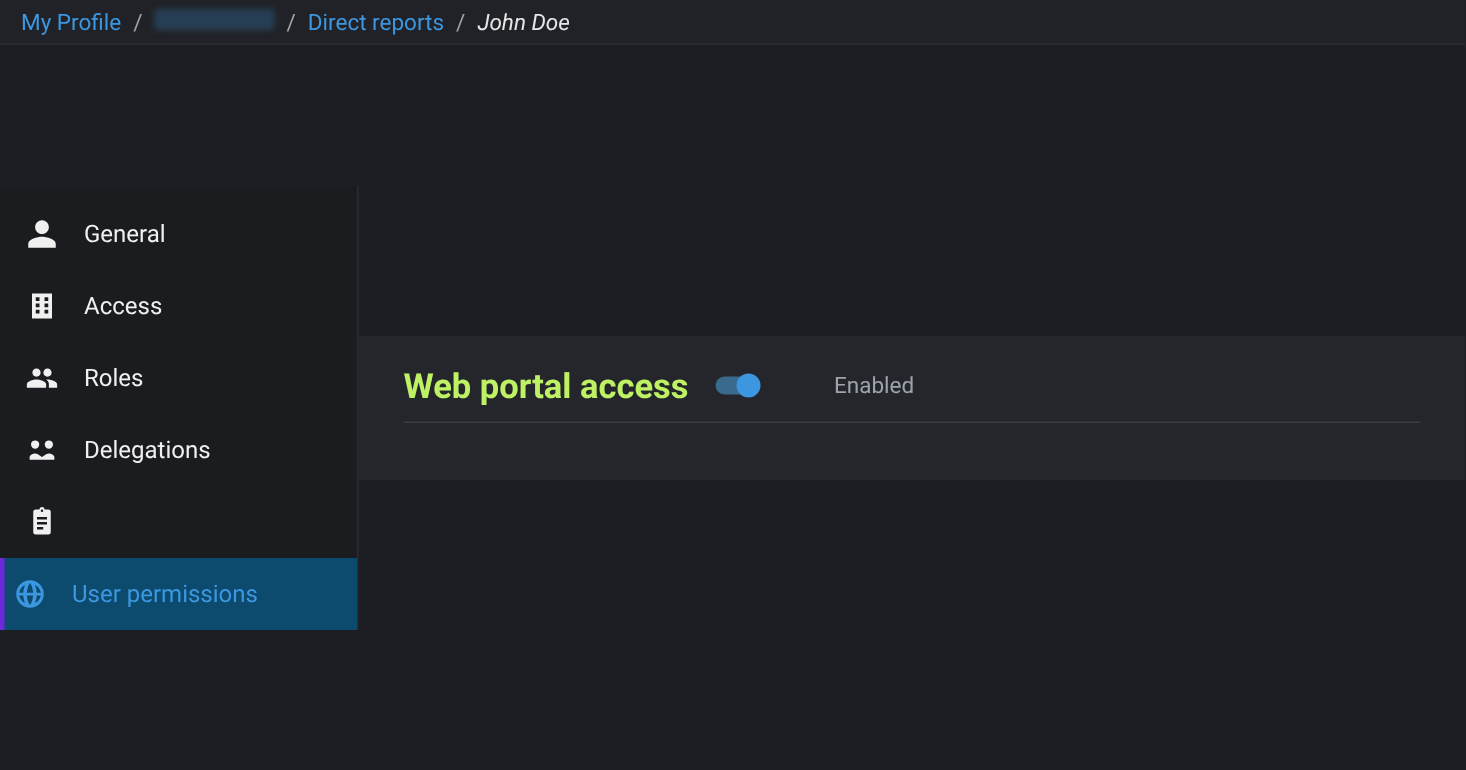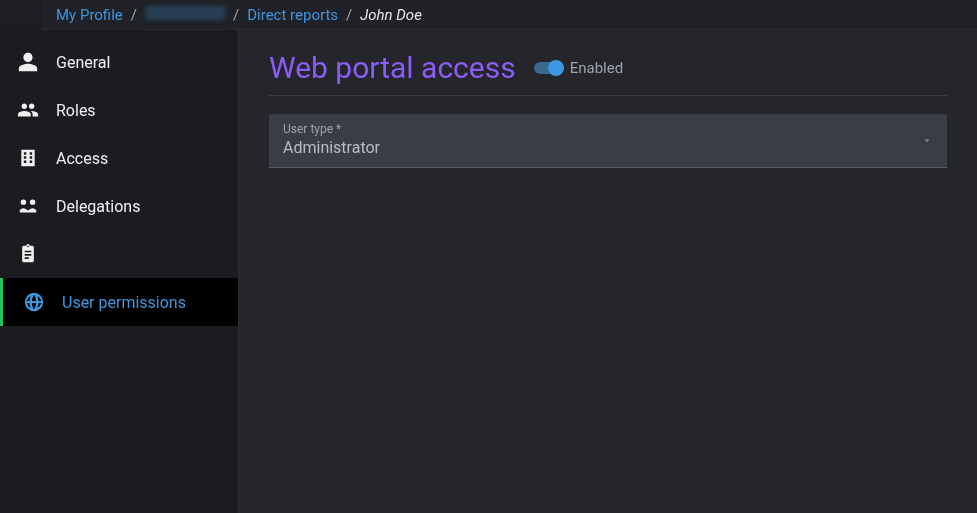--- a/index.html
+++ b/index.html
@@ -12,21 +12,20 @@
     overflow: hidden;
   }
   .breadcrumb {
     height: 30px;
     padding: 0 14px;
     display: flex;
     align-items: center;
     font-size: 15px;
     background: #202227;
     border-bottom: 1px solid #2a2c31;
-    margin-left: 42px;
   }
   .breadcrumb a {
     color: #3c97e0;
     text-decoration: none;
     cursor: pointer;
   }
   .breadcrumb .sep {
     color: #9da3ab;
     margin: 0 8px;
   }
@@ -38,20 +37,21 @@
     width: 80px;
     height: 14px;
     background: rgba(60,151,224,0.25);
     border-radius: 2px;
     filter: blur(2px);
     display: inline-block;
   }
   .layout {
     display: flex;
     height: calc(100% - 30px);
+    align-items: center;
   }
   .sidebar {
     width: 239px;
     background: #1a1c20;
     border-right: 1px solid #2a2c31;
     padding-top: 8px;
   }
   .sidebar-item {
     display: flex;
     align-items: center;
@@ -64,48 +64,49 @@
   .sidebar-item .icon {
     width: 24px;
     height: 24px;
     margin-right: 16px;
     display: flex;
     align-items: center;
     justify-content: center;
   }
   .sidebar-item .icon svg { fill: #f0f0f0; }
   .sidebar-item.active {
-    background: #000000;
+    background: #0c4a6e;
     color: #3c97e0;
-    border-left: 3px solid #22c55e;
-    padding-left: 19px;
+    border-left: 3px solid #6d28d9;
+    padding-left: 5px;
   }
   .sidebar-item.active .icon svg { fill: #3c97e0; }
   .content {
     flex: 1;
     padding: 20px 30px;
     background: #24262b;
   }
   .section-header {
     display: flex;
     align-items: center;
     padding-bottom: 10px;
     margin-bottom: 18px;
     border-bottom: 1px solid #3a3d43;
   }
   .section-header h2 {
-    font-size: 30px;
-    font-weight: 400;
-    color: #8b5cf6;
+    font-size: 23px;
+    font-weight: 700;
+    color: #bef264;
     margin-right: 18px;
   }
   .toggle {
     display: flex;
     align-items: center;
     cursor: pointer;
+    gap: 43px;
   }
   .toggle-track {
     width: 28px;
     height: 12px;
     background: #3a6a8d;
     border-radius: 6px;
     position: relative;
     margin-right: 8px;
   }
   .toggle-thumb {
@@ -180,34 +181,34 @@
       <span class="icon">
         <svg width="22" height="22" viewBox="0 0 24 24">
             <path d="M12 12c2.7 0 5-2.3 5-5s-2.3-5-5-5-5 2.3-5 5 2.3 5 5 5zm0 2c-3.3 0-10 1.7-10 5v3h20v-3c0-3.3-6.7-5-10-5z"></path>
           </svg>
       </span>
       <span>General</span>
     </div>
 
     <div class="sidebar-item">
       <span class="icon">
-        <svg width="22" height="22" viewBox="0 0 24 24">
-            <path d="M16 11c1.7 0 3-1.3 3-3s-1.3-3-3-3-3 1.3-3 3 1.3 3 3 3zm-8 0c1.7 0 3-1.3 3-3S9.7 5 8 5 5 6.3 5 8s1.3 3 3 3zm0 2c-2.3 0-7 1.2-7 3.5V19h14v-2.5C15 14.2 10.3 13 8 13zm8 0c-.3 0-.6 0-1 .1 1.2.9 2 2 2 3.4V19h6v-2.5c0-2.3-4.7-3.5-7-3.5z"></path>
-          </svg>
-      </span>
-      <span>Roles</span>
-    </div>
-
-    <div class="sidebar-item">
-      <span class="icon">
         <svg width="20" height="20" viewBox="0 0 24 24">
             <path d="M4 2h16v20H4V2zm3 3v3h3V5H7zm7 0v3h3V5h-3zM7 10v3h3v-3H7zm7 0v3h3v-3h-3zM7 15v3h3v-3H7zm7 0v3h3v-3h-3z"></path>
           </svg>
       </span>
       <span>Access</span>
+    </div>
+
+    <div class="sidebar-item">
+      <span class="icon">
+        <svg width="22" height="22" viewBox="0 0 24 24">
+            <path d="M16 11c1.7 0 3-1.3 3-3s-1.3-3-3-3-3 1.3-3 3 1.3 3 3 3zm-8 0c1.7 0 3-1.3 3-3S9.7 5 8 5 5 6.3 5 8s1.3 3 3 3zm0 2c-2.3 0-7 1.2-7 3.5V19h14v-2.5C15 14.2 10.3 13 8 13zm8 0c-.3 0-.6 0-1 .1 1.2.9 2 2 2 3.4V19h6v-2.5c0-2.3-4.7-3.5-7-3.5z"></path>
+          </svg>
+      </span>
+      <span>Roles</span>
     </div>
 
     <div class="sidebar-item">
       <span class="icon">
         <svg width="22" height="22" viewBox="0 0 24 24">
             <path d="M7 5a3 3 0 1 1 0 6 3 3 0 0 1 0-6zm10 0a3 3 0 1 1 0 6 3 3 0 0 1 0-6zM3 19v-2c0-1.3 2.7-2.5 4-2.5.5 0 1.3.2 2 .5l3 2 3-2c.7-.3 1.5-.5 2-.5 1.3 0 4 1.2 4 2.5v2H3z"></path>
           </svg>
       </span>
       <span>Delegations</span>
     </div>
@@ -238,25 +239,16 @@
       <h2>Web portal access</h2>
       <div class="toggle">
         <div class="toggle-track">
           <div class="toggle-thumb"></div>
         </div>
         <span class="toggle-label">Enabled</span>
       </div>
     </div>
 
 
-    <div class="field select">
-      <span class="field-label">User type *</span>
-      <div class="field-value">Administrator</div>
-      <span class="caret">
-        <svg width="12" height="12" viewBox="0 0 24 24">
-            <path d="M7 10l5 5 5-5z"></path>
-          </svg>
-      </span>
-    </div>
 
   </div>
 
 </div>
 
 </body></html>

